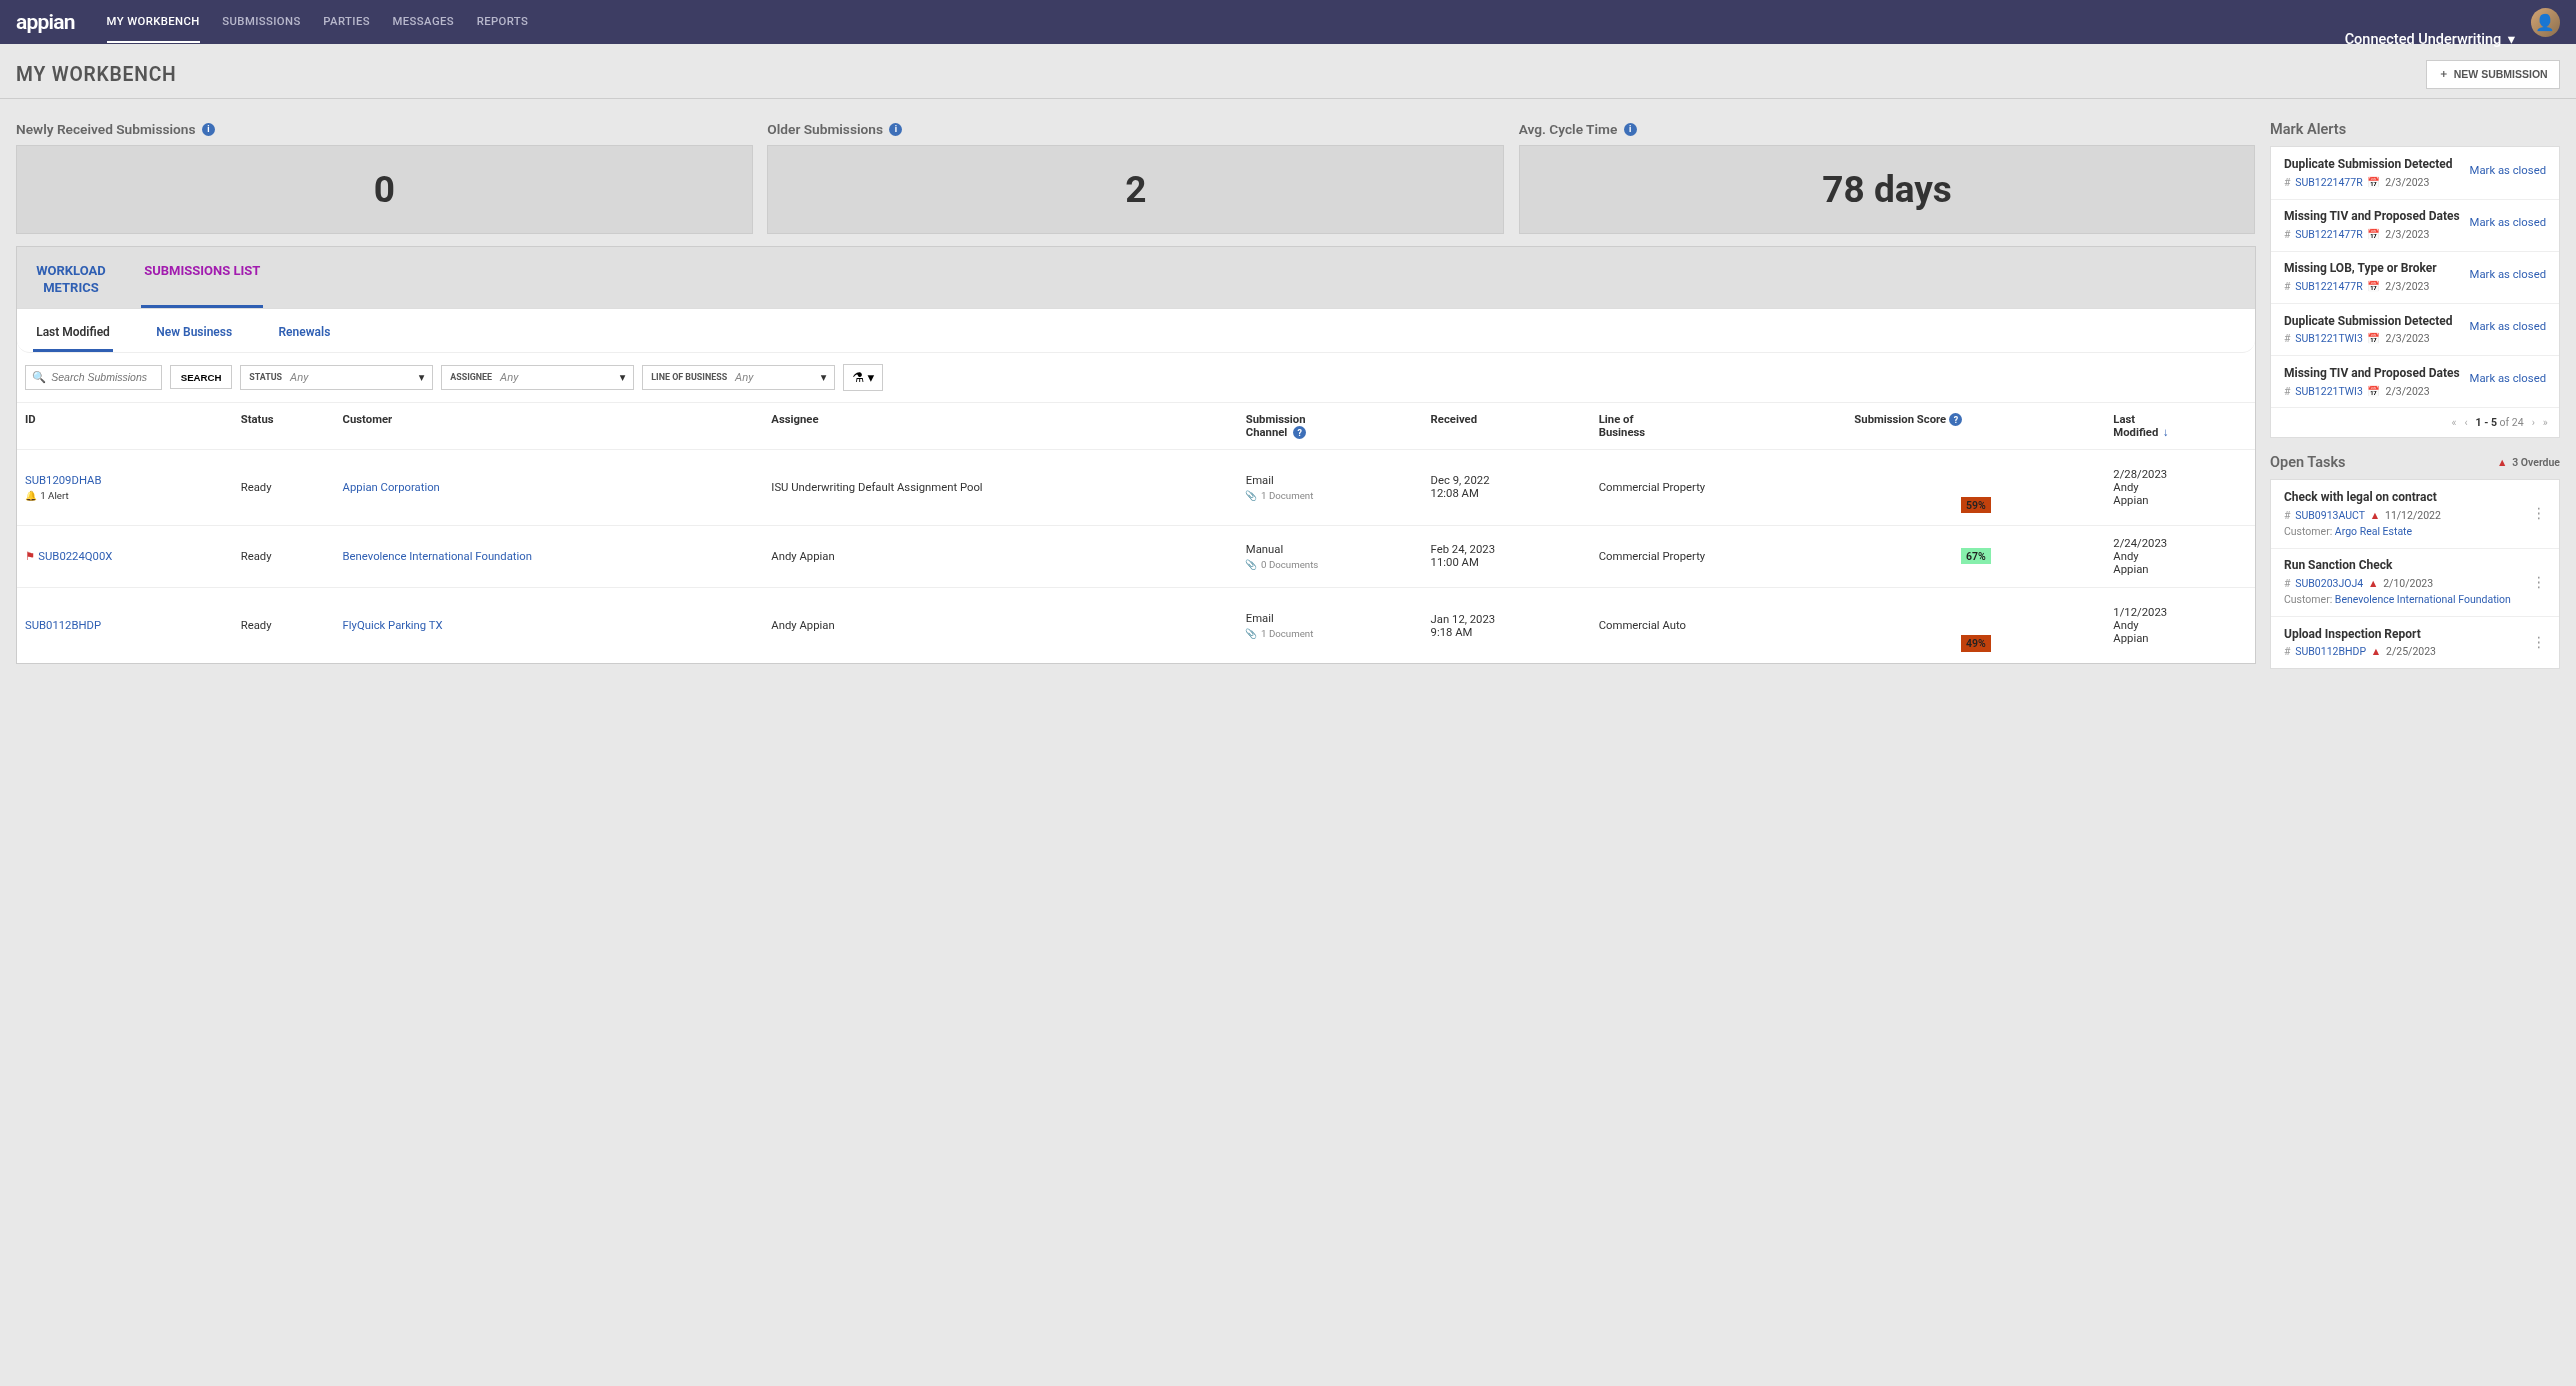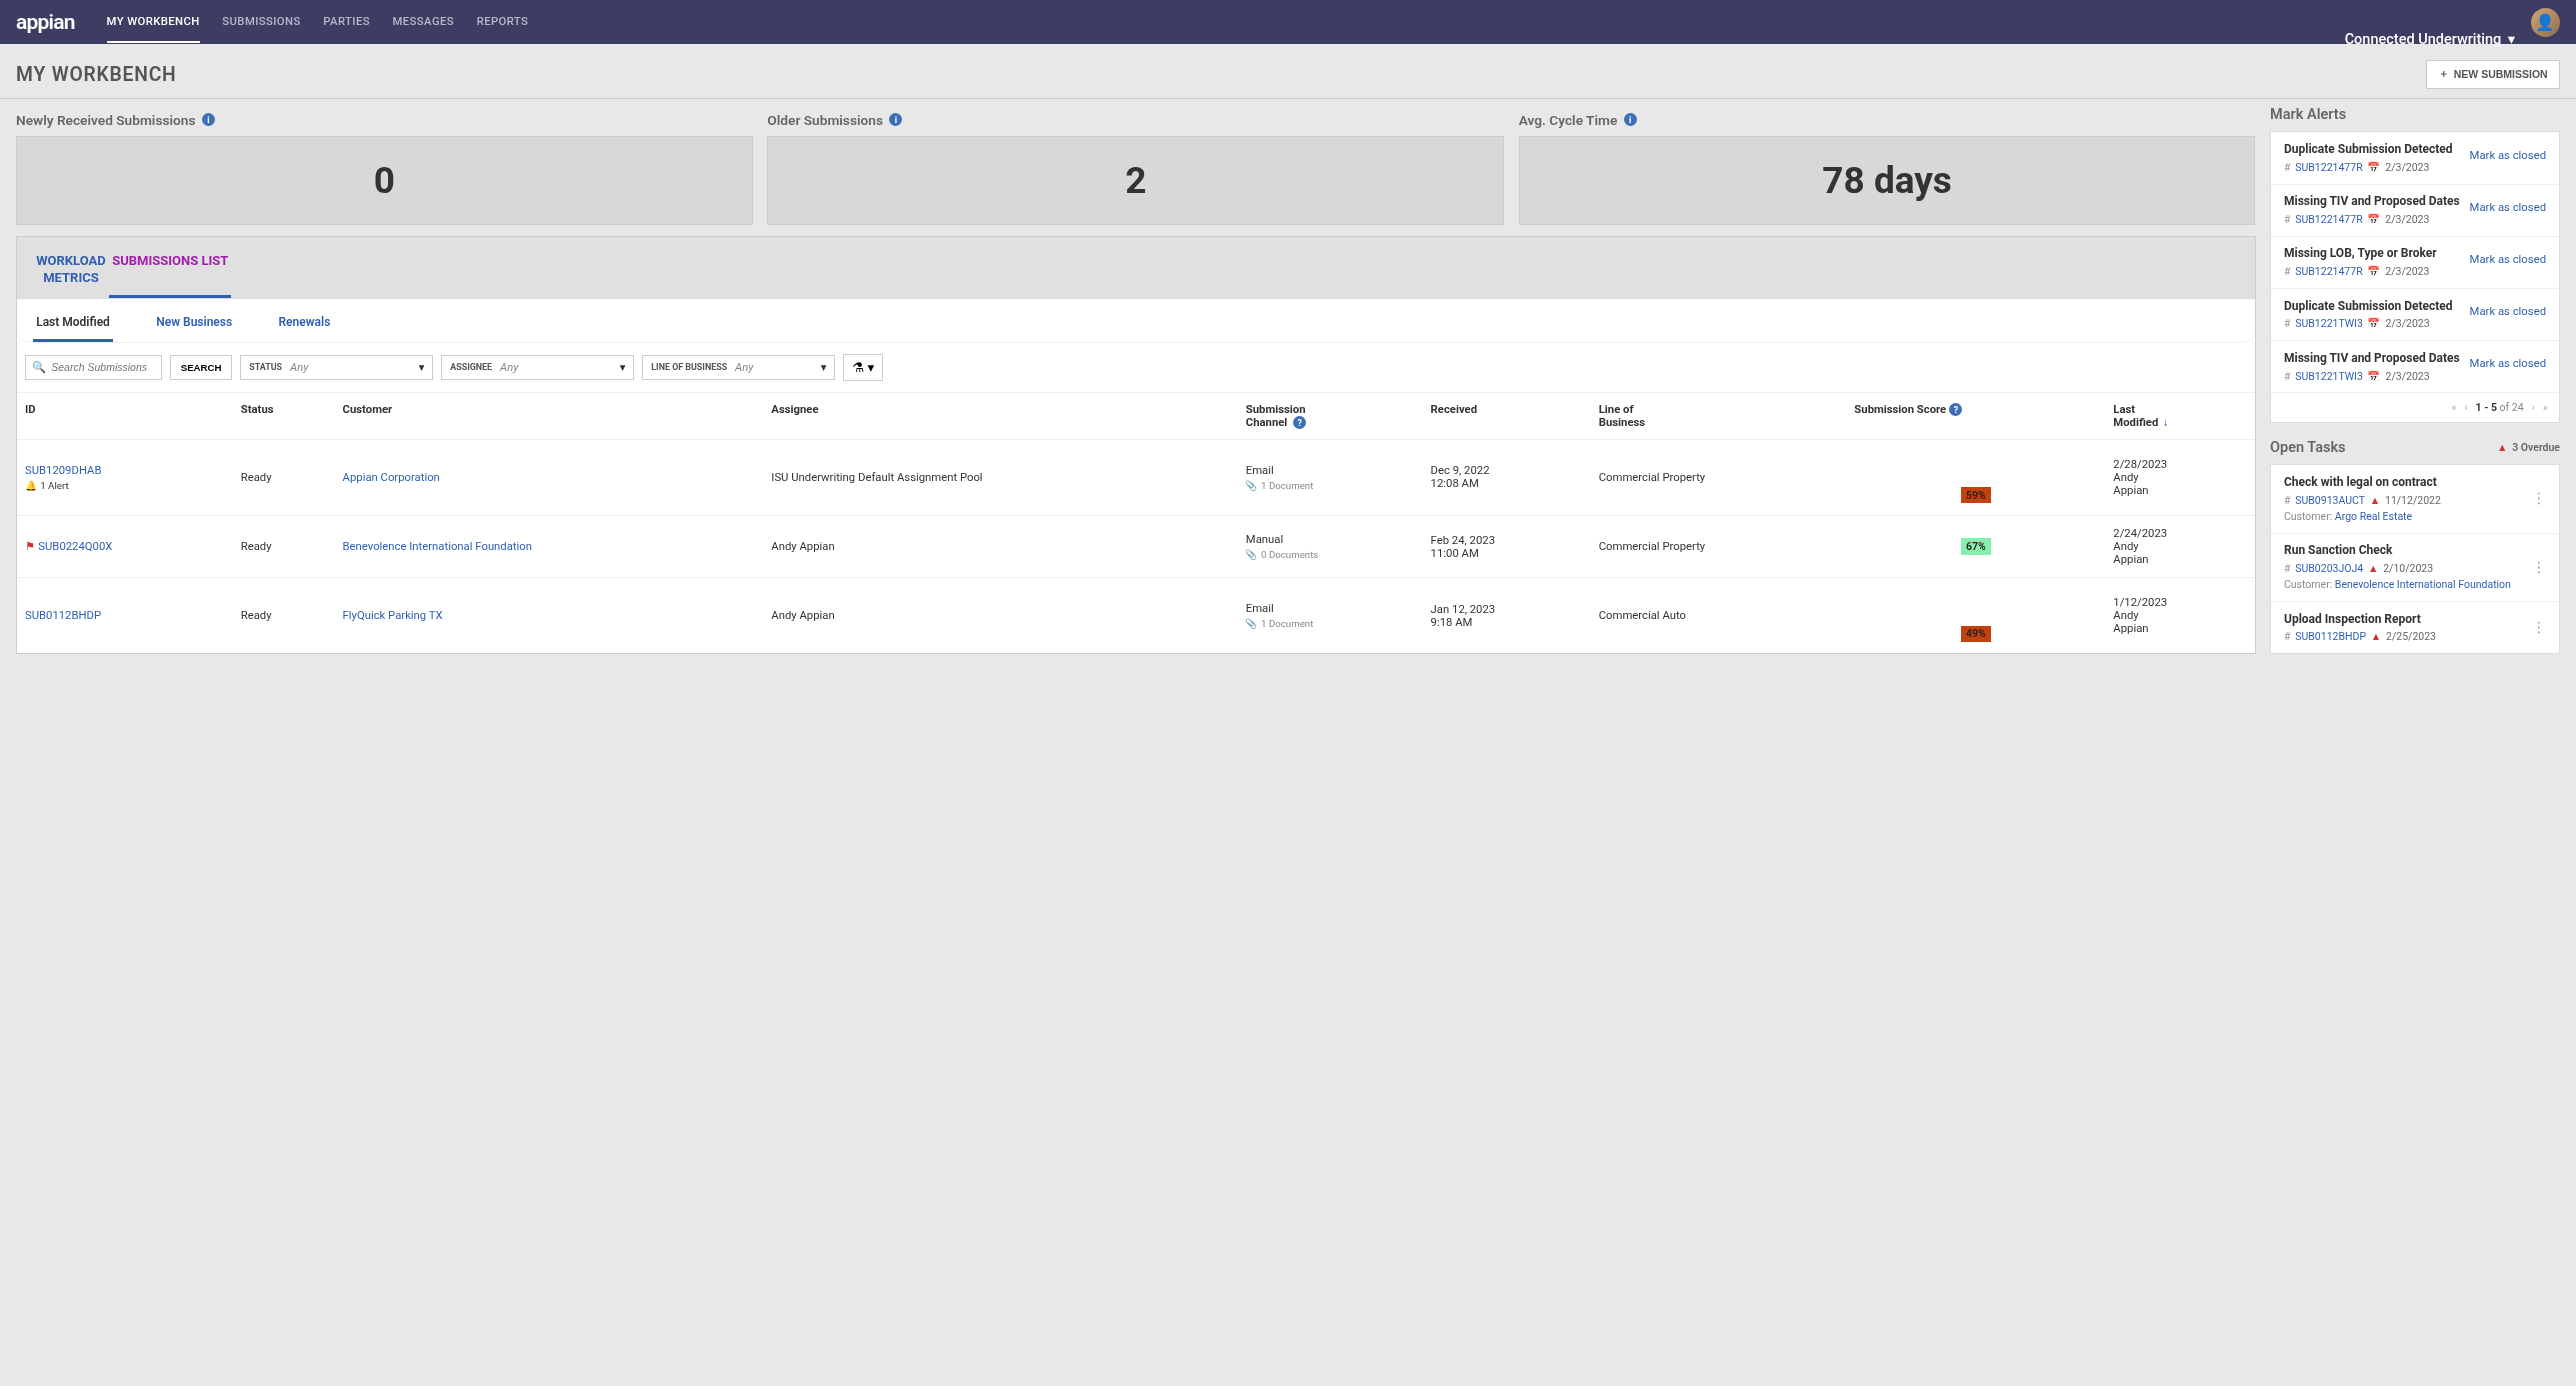--- a/index.html
+++ b/index.html
@@ -13,34 +13,34 @@
 .topnav a.active { color: #fff; border-bottom: 2.4px solid #fff; }
 .app-title { color: #fff; font-size: 14.5px; font-weight: 500; display: flex; align-items: center; gap: 6.4px; cursor: pointer; margin-top: 34px; }
 .avatar { width: 29px; height: 29px; border-radius: 50%; background: linear-gradient(135deg,#d4a574,#8b6f4e); margin-left: 16px; display:flex; align-items:center; justify-content:center; font-size:16px; }
 
 
 .page-header { display: flex; align-items: center; padding: 16px 16px 9.7px; border-bottom: 0.8px solid #ccc; }
 .page-header h1 { font-size: 19.3px; font-weight: 600; color: #555; letter-spacing: 0.8px; flex: 1; }
 .btn-new { background: #fff; border: 0.8px solid #ccc; padding: 6.4px 11.3px; font-size: 10.5px; color: #555; font-weight: 600; display: flex; align-items: center; gap: 4.8px; cursor: pointer; }
 
 
-.dashboard { display: flex; padding: 7px 16px; gap: 14.5px; align-items: flex-end; }
+.dashboard { display: flex; padding: 22px 16px; gap: 14.5px; }
 .left-col { flex: 1; min-width: 0; }
 .right-col { width: 290px; flex-shrink: 0; display: flex; flex-direction: column; gap: 16px; }
 
 .stat-row { display: flex; gap: 14.5px; margin-bottom: 0; }
 .stat-block { flex: 1; }
 .stat-label { font-size: 13.7px; font-weight: 600; color: #666; margin-bottom: 8px; display: flex; align-items: center; gap: 6.4px; }
 .stat-card { background: #d8d8d8; border: 0.8px solid #ccc; height: 89px; display: flex; align-items: center; justify-content: center; font-size: 37px; font-weight: 700; color: #333; }
 
 .info-icon { display:inline-flex; width:13px; height:13px; border-radius:50%; background:#3d6fb8; color:#fff; font-size:8.9px; font-weight:700; align-items:center; justify-content:center; }
 
 
 .content-box { background: #e0e0e0; border: 0.8px solid #ccc; margin-top: 11.3px; }
-.main-tabs { display: flex; padding: 11.3px 16px 0; }
+.main-tabs { display: flex; padding: 11.3px 16px 0; gap: 32px; }
 .main-tab { font-size: 13px; font-weight: 700; color: #2f5fb3; text-align: center; padding: 4.8px 3.2px 11.3px; cursor: pointer; line-height: 1.3; }
 .main-tab.active { color: #a21caf; border-bottom: 3.2px solid #2f5fb3; }
 
 .inner-panel { background: #fff; margin: 0; border-top: 0.8px solid #ddd; }
 .sub-tabs { display: flex; gap: 40px; padding: 11.3px 16px 0; border-bottom: 0.8px solid #eee; border-radius: 13px; }
 .sub-tab { font-size: 12px; font-weight: 600; color: #2f5fb3; padding: 4.8px 3.2px 9.7px; cursor: pointer; }
 .sub-tab.active { color: #333; border-bottom: 3.2px solid #2f5fb3; }
 
 
 .filter-row { display: flex; gap: 8px; padding: 11.3px 8px; align-items: center; }

